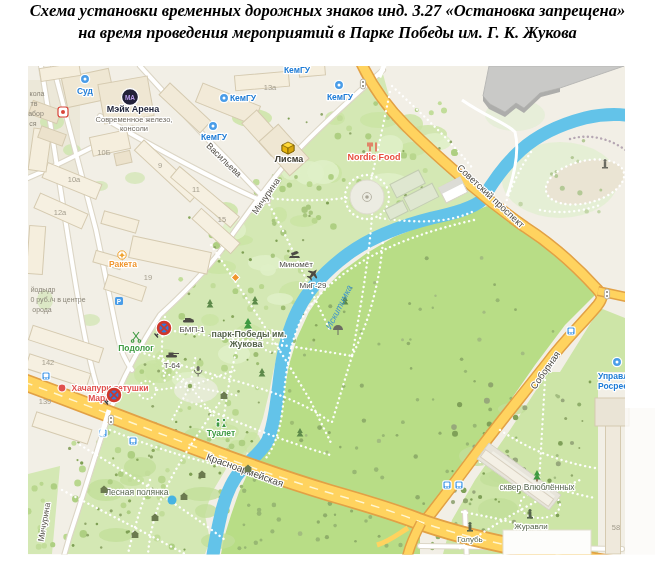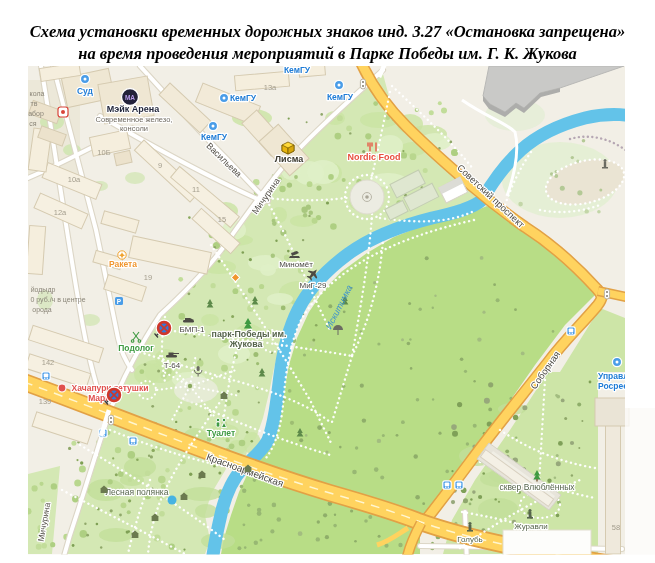--- a/index.html
+++ b/index.html
@@ -1,16 +1,16 @@
 <!DOCTYPE html>
 <html><head><meta charset="utf-8">
 <style>
 html,body{margin:0;padding:0;background:#fff;width:655px;height:563px;overflow:hidden}
 .t{font-family:"Liberation Serif",serif;font-style:italic;font-weight:bold;color:#000;
-   text-align:center;font-size:16.5px;line-height:21.5px;padding-top:21px}
+   text-align:center;font-size:16.5px;line-height:21.5px;padding-top:0}
 svg text{font-family:"Liberation Sans",sans-serif}
 </style></head><body>
 
 <div class="t">Схема установки временных дорожных знаков инд. 3.27 «Остановка запрещена»<br>на время проведения мероприятий в Парке Победы им. Г. К. Жукова</div>
 
 <svg width="655" height="563" viewBox="0 0 655 563" style="position:absolute;left:0;top:0">
 <defs>
       <clipPath id="mapc">
         <rect x="28" y="66" width="627" height="488.5"></rect>
       </clipPath>

